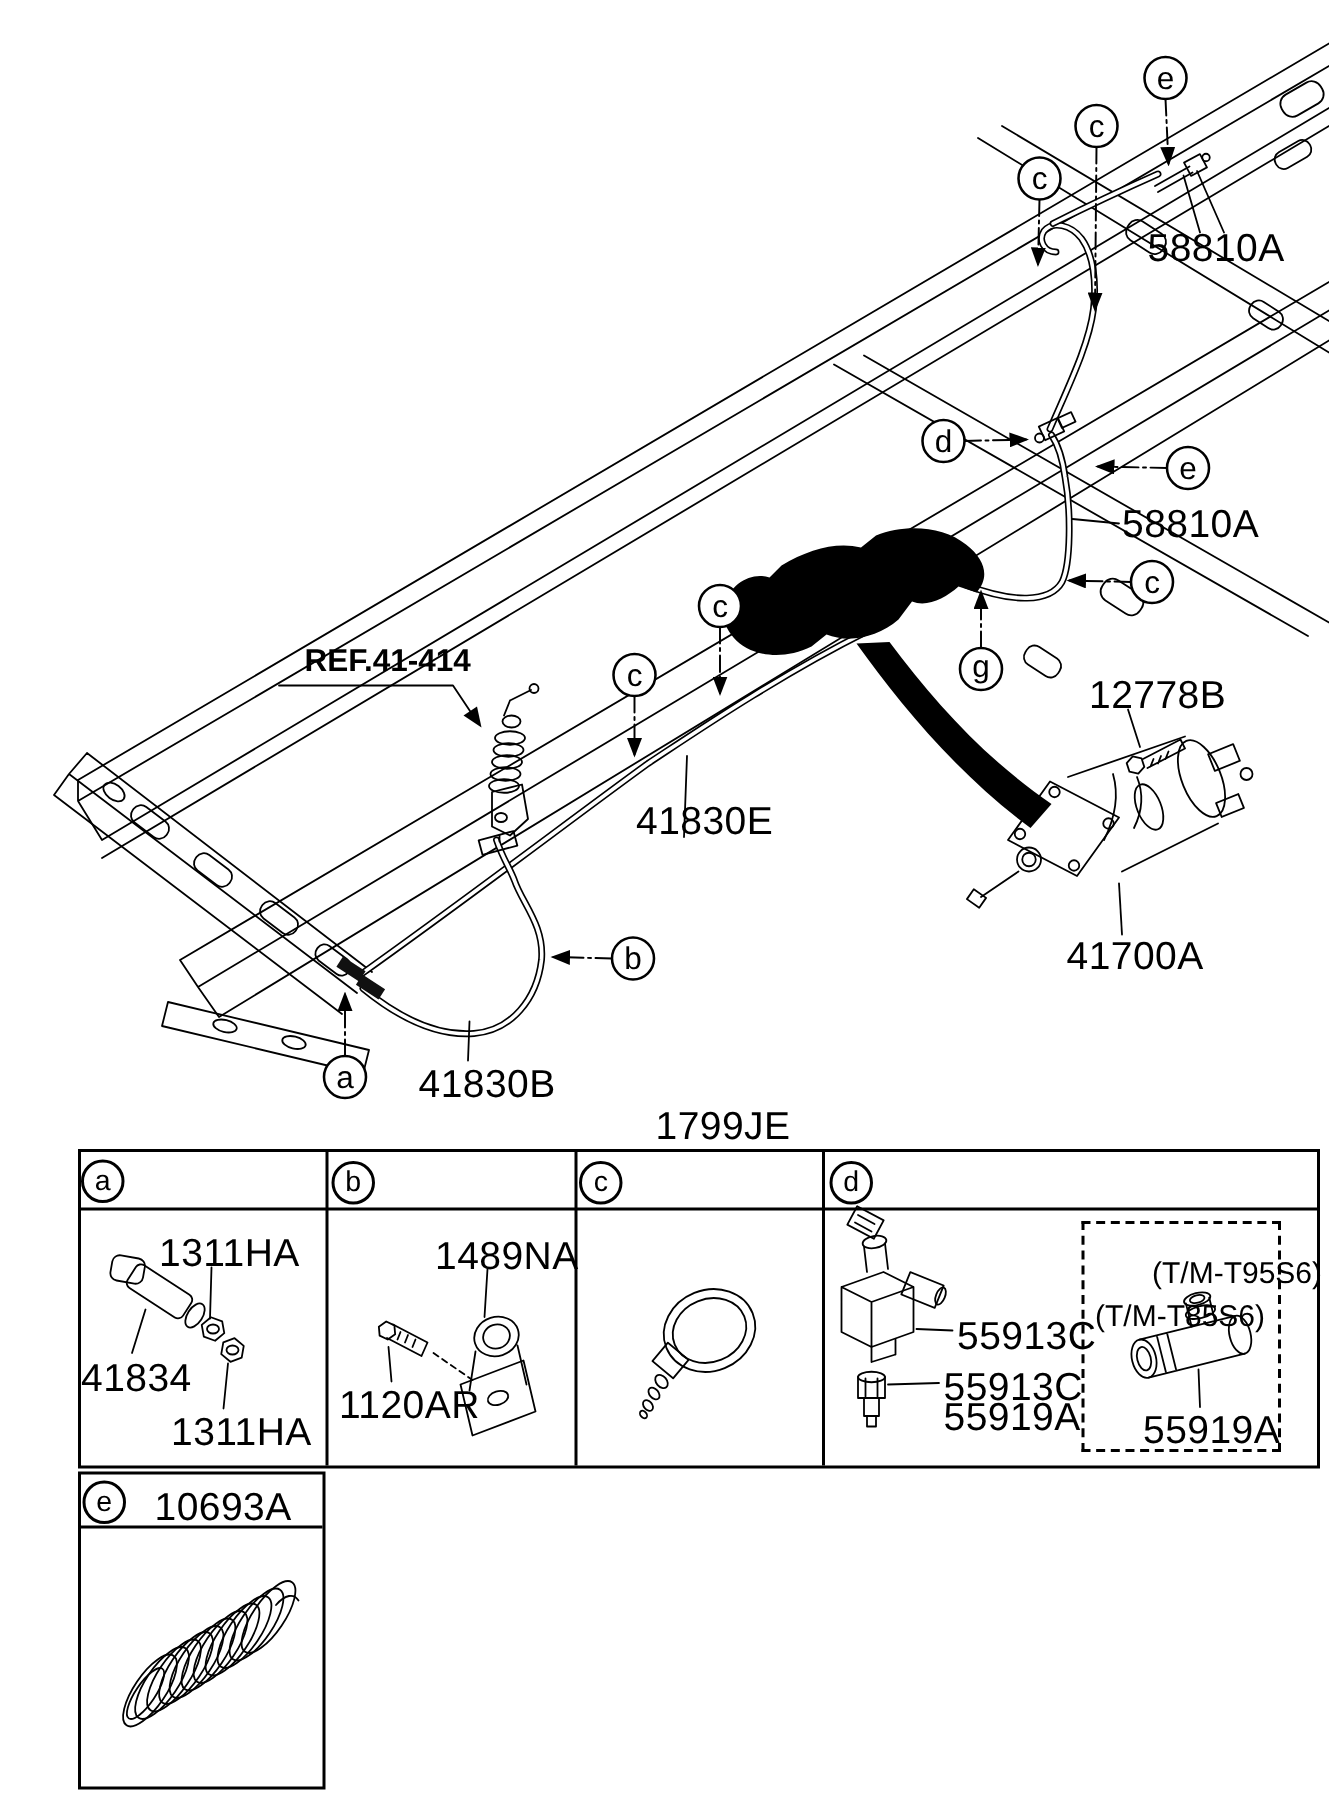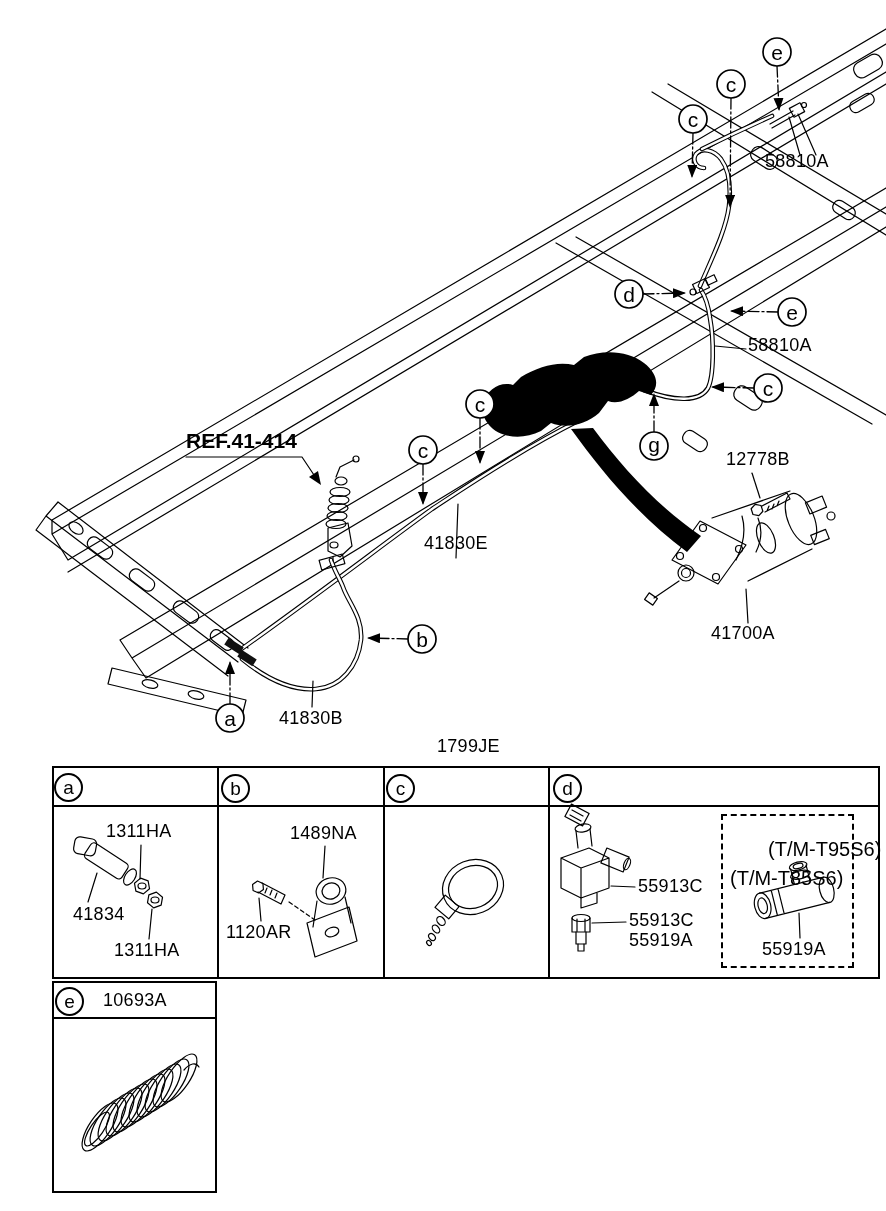--- a/index.html
+++ b/index.html
@@ -1,20 +1,20 @@
 <!DOCTYPE html>
 <html><head>
 <meta charset="utf-8">
 <style>
   html,body{margin:0;padding:0;background:#fff;}
   .stage{position:relative;width:886px;height:1211px;background:#fff;
          font-family:"Liberation Sans",sans-serif;color:#000;overflow:hidden;}
   svg.art{position:absolute;left:0;top:0;z-index:1;}
-  .plabel{position:absolute;z-index:4;font-size:18px;line-height:1.05;white-space:nowrap;letter-spacing:.3px;}
-  .ref{font-weight:bold;font-size:21px;letter-spacing:0;}
+  .plabel{position:absolute;z-index:4;font-size:26px;line-height:1.05;white-space:nowrap;letter-spacing:.3px;}
+  .ref{font-weight:bold;font-size:21px;letter-spacing:0;margin-left:17px;}
   .tm{font-size:20px;letter-spacing:0;}
   .cletter{position:absolute;z-index:4;width:28px;text-align:center;font-size:21px;line-height:26px;}
   .tbox{position:absolute;border:2px solid #000;z-index:2;background:transparent;}
   .vline{position:absolute;top:0;bottom:0;width:2px;background:#000;}
   .hline{position:absolute;left:0;right:0;height:2px;background:#000;}
   .lcirc{position:absolute;width:25px;height:25px;border:2px solid #000;border-radius:50%;
          text-align:center;line-height:25px;font-size:19px;z-index:4;background:#fff;}
   .dashbox{position:absolute;border:2px dashed #000;z-index:2;}
 </style>
 </head>
@@ -295,21 +295,21 @@
 <div class="lcirc" style="left:54px;top:773px">a</div>
 <div class="lcirc" style="left:221px;top:774px">b</div>
 <div class="lcirc" style="left:386px;top:774px">c</div>
 <div class="lcirc" style="left:553px;top:774px">d</div>
 <div class="lcirc" style="left:55px;top:987px">e</div>
 
 <div class="plabel" style="left:437px;top:737px">1799JE</div>
 <div class="plabel" style="left:103px;top:991px">10693A</div>
 
 <div class="plabel" style="left:106px;top:822px">1311HA</div>
-<div class="plabel" style="left:73px;top:905px">41834</div>
+<div class="plabel" style="left:54px;top:905px">41834</div>
 <div class="plabel" style="left:114px;top:941px">1311HA</div>
 
 <div class="plabel" style="left:290px;top:824px">1489NA</div>
 <div class="plabel" style="left:226px;top:923px">1120AR</div>
 
 <div class="plabel" style="left:638px;top:877px">55913C</div>
 <div class="plabel" style="left:629px;top:911px">55913C</div>
 <div class="plabel" style="left:629px;top:931px">55919A</div>
 <div class="plabel tm" style="left:730px;top:868px">(T/M-T85S6)</div>
 <div class="plabel tm" style="left:768px;top:839px">(T/M-T95S6)</div>

